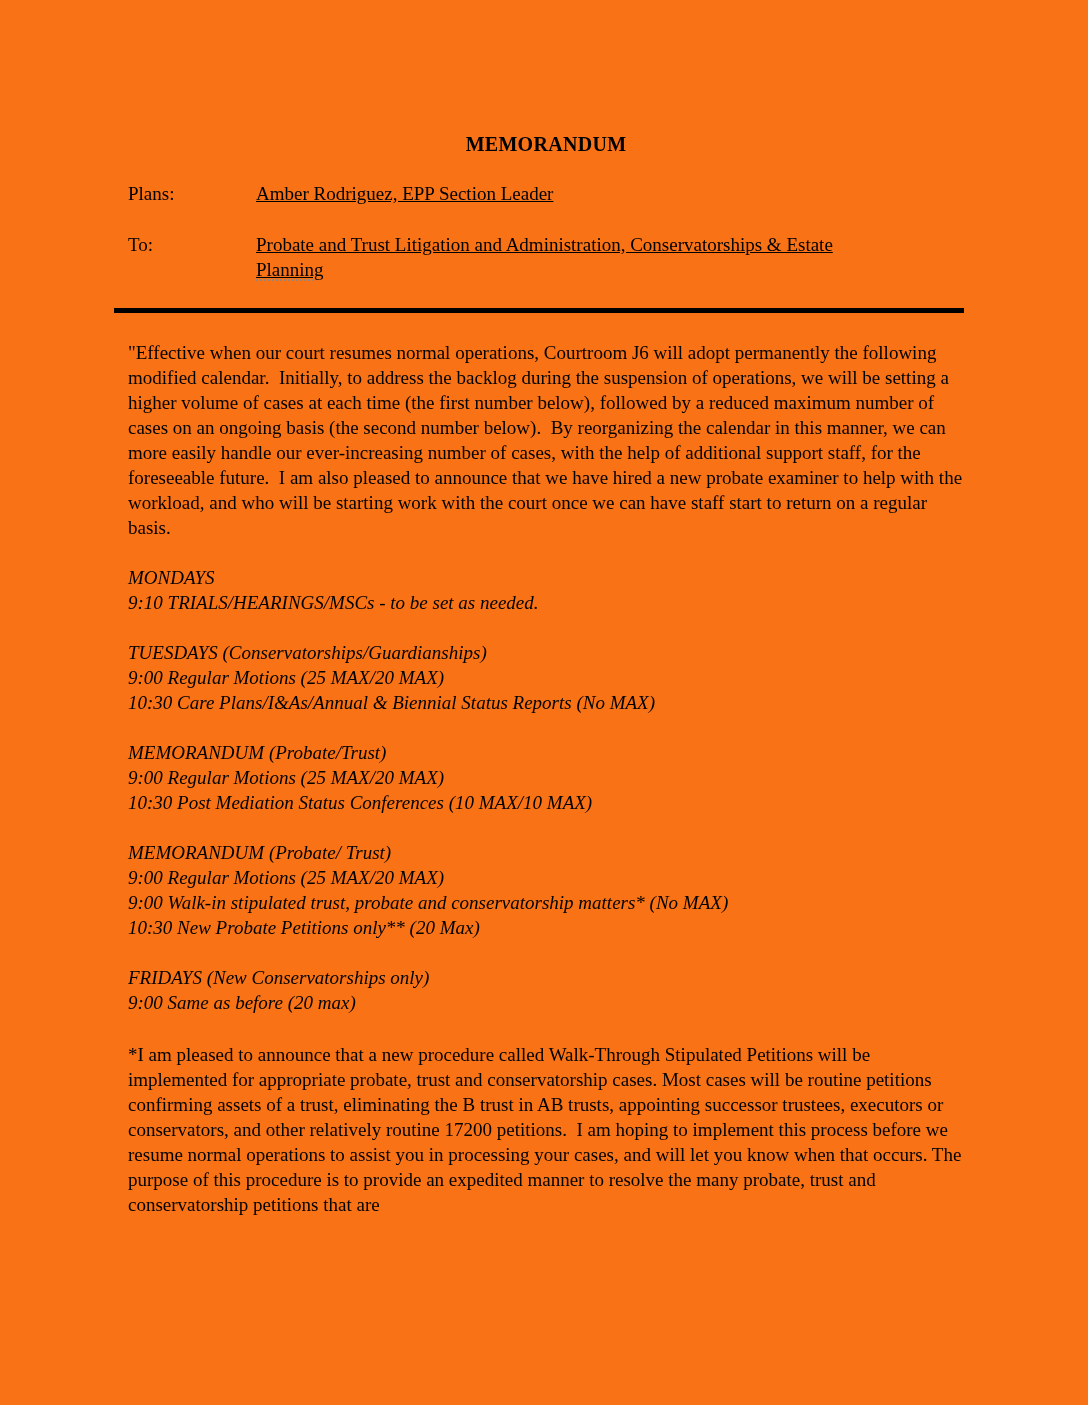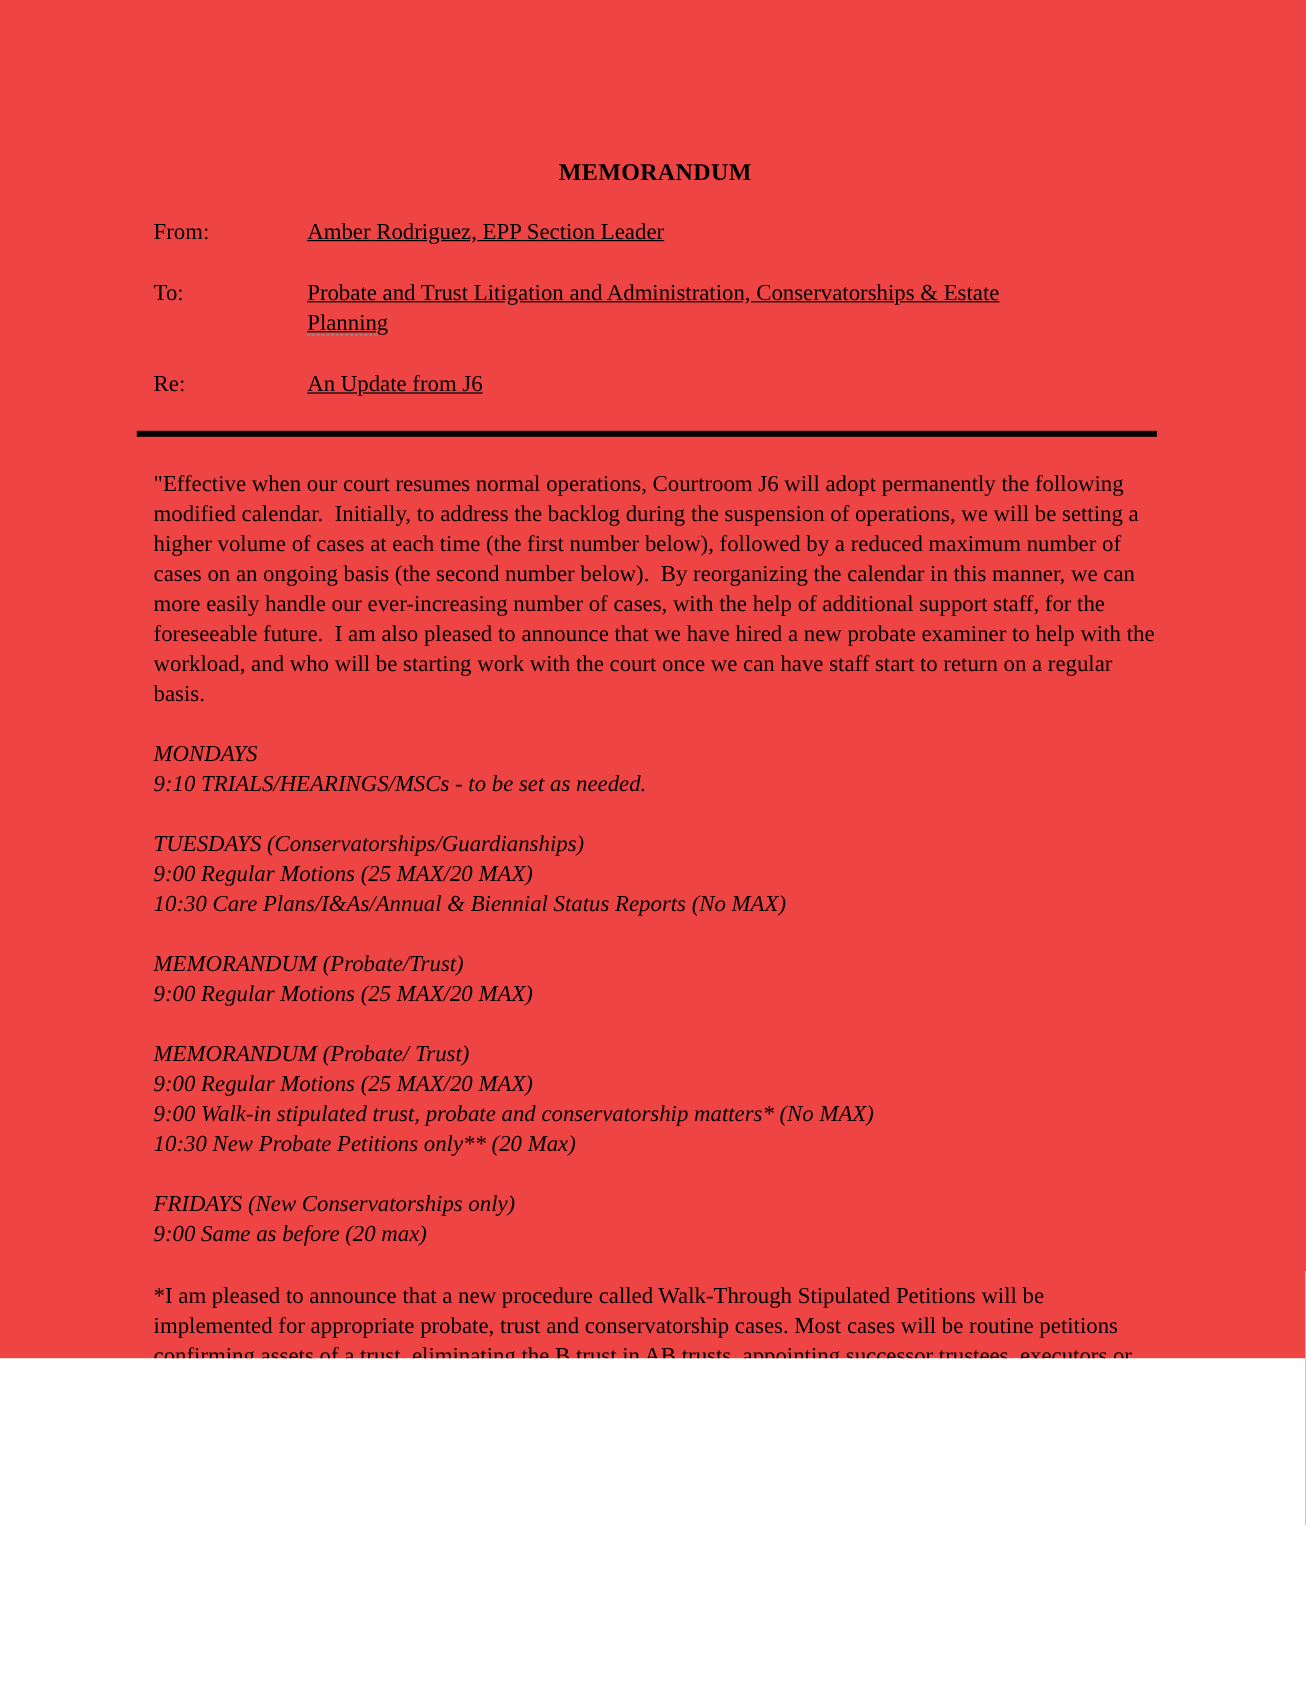--- a/index.html
+++ b/index.html
@@ -3,22 +3,22 @@
 <meta charset="utf-8">
 <style>
   html, body {
     margin: 0;
     padding: 0;
     background: #ffffff;
   }
   .page {
     position: relative;
     width: 1088px;
-    height: 1132px;
-    background: #ef4444;
+    height: 1405px;
+    background: #f97316;
     color: #000000;
     font-family: "Liberation Serif", "DejaVu Serif", serif;
     font-size: 19px;
     line-height: 25px;
     overflow: hidden;
   }
   .content {
     position: absolute;
     left: 128px;
     top: 132px;
@@ -72,55 +72,52 @@
 </style>
 </head>
 <body>
 
 <div class="page">
   <div class="content">
 
     <h1 class="memo-title">MEMORANDUM</h1>
 
     <div class="field-row">
-      <span class="field-label">From:</span>
+      <span class="field-label">Plans:</span>
       <span class="field-value">Amber Rodriguez, EPP Section Leader</span>
     </div>
 
     <div class="field-row">
       <span class="field-label">To:</span>
       <span class="field-value">
         <span class="value-line">Probate and Trust Litigation and Administration, Conservatorships &amp; Estate</span>
         <span class="value-line spellcheck-underline">Planning</span>
       </span>
     </div>
 
-    <div class="field-row">
-      <span class="field-label">Re:</span>
-      <span class="field-value">An Update from J6</span>
-    </div>
 
     <div class="rule"></div>
 
     <p class="para">"Effective when our court resumes normal operations, Courtroom J6 will adopt permanently the following modified calendar.  Initially, to address the backlog during the suspension of operations, we will be setting a higher volume of cases at each time (the first number below), followed by a reduced maximum number of cases on an ongoing basis (the second number below).  By reorganizing the calendar in this manner, we can more easily handle our ever-increasing number of cases, with the help of additional support staff, for the foreseeable future.  I am also pleased to announce that we have hired a new probate examiner to help with the workload, and who will be starting work with the court once we can have staff start to return on a regular basis.</p>
 
     <div class="sched-block">
       <div class="sched-day">MONDAYS</div>
       <div class="sched-line">9:10 TRIALS/HEARINGS/MSCs - to be set as needed.</div>
     </div>
 
     <div class="sched-block">
       <div class="sched-day">TUESDAYS (Conservatorships/Guardianships)</div>
       <div class="sched-line">9:00 Regular Motions (25 MAX/20 MAX)</div>
       <div class="sched-line">10:30 Care Plans/I&amp;As/Annual &amp; Biennial Status Reports (No MAX)</div>
     </div>
 
     <div class="sched-block">
       <div class="sched-day">MEMORANDUM (Probate/Trust)</div>
       <div class="sched-line">9:00 Regular Motions (25 MAX/20 MAX)</div>
+      <div class="sched-line">10:30 Post Mediation Status Conferences (10 MAX/10 MAX)</div>
     </div>
 
     <div class="sched-block">
       <div class="sched-day">MEMORANDUM (Probate/ Trust)</div>
       <div class="sched-line">9:00 Regular Motions (25 MAX/20 MAX)</div>
       <div class="sched-line">9:00 Walk-in stipulated trust, probate and conservatorship matters* (No MAX)</div>
       <div class="sched-line">10:30 New Probate Petitions only** (20 Max)</div>
     </div>
 
     <div class="sched-block">

